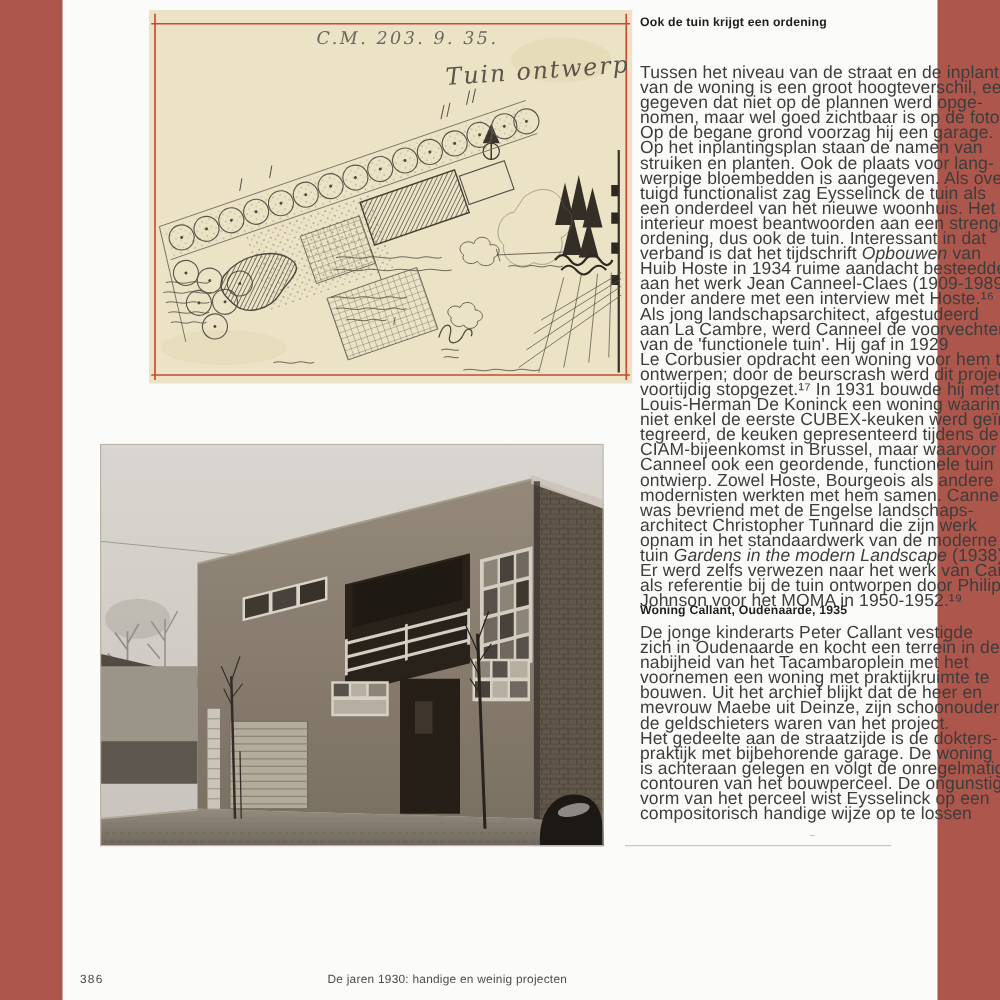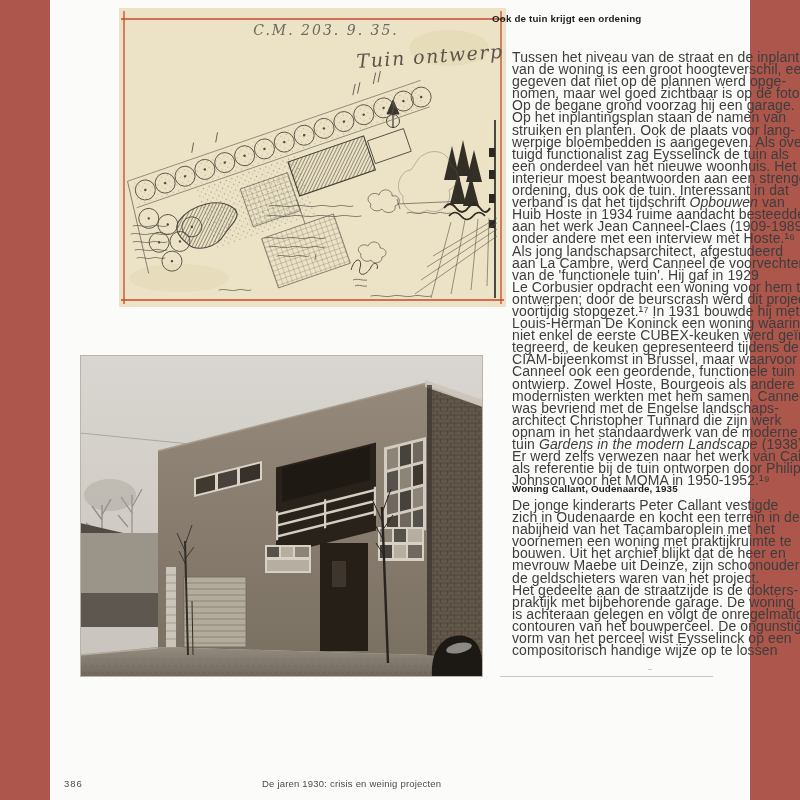--- a/index.html
+++ b/index.html
@@ -16,21 +16,21 @@
   #photo-fig{left:80px;top:355px;width:403px;height:322px;}
   .heading{
     font-weight:bold;font-size:9.8px;color:#1d1d1d;letter-spacing:.15px;
     margin:0 0 0 12px;white-space:nowrap;
   }
   .para{
     font-size:14px;line-height:12.1px;color:#3d3d3d;letter-spacing:.1px;
     white-space:nowrap;margin:12px;
   }
   #para1{position:absolute;left:500px;top:39px;}
-  #head1{position:absolute;left:480px;top:13px;}
+  #head1{position:absolute;left:500px;top:13px;}
   #head2{position:absolute;left:500px;top:483px;}
   #para2{position:absolute;left:500px;top:487px;}
   .rule{position:absolute;left:500px;top:676px;width:213px;border-top:1px solid #c7c6c4;}
   .end-mark{position:absolute;left:648px;top:665px;font-size:7px;color:#9a9a98;}
   .footer{position:absolute;top:778px;font-size:9.5px;color:#4b4b4b;}
   #pageno{left:64px;letter-spacing:1px;}
   #running{left:262px;letter-spacing:.2px;}
   i{}
   svg text{user-select:none;}
   .scb{fill:none;stroke:#5a5347;stroke-width:.7;stroke-linecap:round;}
@@ -337,13 +337,13 @@
 <h3 class="heading" id="head1">Ook de tuin krijgt een ordening</h3>
 <p class="para" id="para1">Tussen het niveau van de straat en de inplanting<br>van de woning is een groot hoogteverschil, een<br>gegeven dat niet op de plannen werd opge-<br>nomen, maar wel goed zichtbaar is op de foto's.<br>Op de begane grond voorzag hij een garage.<br>Op het inplantingsplan staan de namen van<br>struiken en planten. Ook de plaats voor lang-<br>werpige bloembedden is aangegeven. Als over-<br>tuigd functionalist zag Eysselinck de tuin als<br>een onderdeel van het nieuwe woonhuis. Het<br>interieur moest beantwoorden aan een strenge<br>ordening, dus ook de tuin. Interessant in dat<br>verband is dat het tijdschrift <i>Opbouwen</i> van<br>Huib Hoste in 1934 ruime aandacht besteedde<br>aan het werk Jean Canneel-Claes (1909-1989),<br>onder andere met een interview met Hoste.¹⁶<br>Als jong landschapsarchitect, afgestudeerd<br>aan La Cambre, werd Canneel de voorvechter<br>van de 'functionele tuin'. Hij gaf in 1929<br>Le Corbusier opdracht een woning voor hem te<br>ontwerpen; door de beurscrash werd dit project<br>voortijdig stopgezet.¹⁷ In 1931 bouwde hij met<br>Louis-Herman De Koninck een woning waarin<br>niet enkel de eerste CUBEX-keuken werd geïn-<br>tegreerd, de keuken gepresenteerd tijdens de<br>CIAM-bijeenkomst in Brussel, maar waarvoor<br>Canneel ook een geordende, functionele tuin<br>ontwierp. Zowel Hoste, Bourgeois als andere<br>modernisten werkten met hem samen. Canneel<br>was bevriend met de Engelse landschaps-<br>architect Christopher Tunnard die zijn werk<br>opnam in het standaardwerk van de moderne<br>tuin <i>Gardens in the modern Landscape</i> (1938).¹⁸<br>Er werd zelfs verwezen naar het werk van Canneel<br>als referentie bij de tuin ontworpen door Philip<br>Johnson voor het MOMA in 1950-1952.¹⁹</p>
 
 <h3 class="heading" id="head2">Woning Callant, Oudenaarde, 1935</h3>
 <p class="para" id="para2">De jonge kinderarts Peter Callant vestigde<br>zich in Oudenaarde en kocht een terrein in de<br>nabijheid van het Tacambaroplein met het<br>voornemen een woning met praktijkruimte te<br>bouwen. Uit het archief blijkt dat de heer en<br>mevrouw Maebe uit Deinze, zijn schoonouders,<br>de geldschieters waren van het project.<br>Het gedeelte aan de straatzijde is de dokters-<br>praktijk met bijbehorende garage. De woning<br>is achteraan gelegen en volgt de onregelmatige<br>contouren van het bouwperceel. De ongunstige<br>vorm van het perceel wist Eysselinck op een<br>compositorisch handige wijze op te lossen</p>
 
 <span class="end-mark">–</span>
 <div class="rule"></div>
 
 <div class="footer" id="pageno">386</div>
-<div class="footer" id="running">De jaren 1930: crisis en weinig projecten</div>
+<div class="footer" id="running">De jaren 1930: handige en weinig projecten</div>
 
 </body></html>

